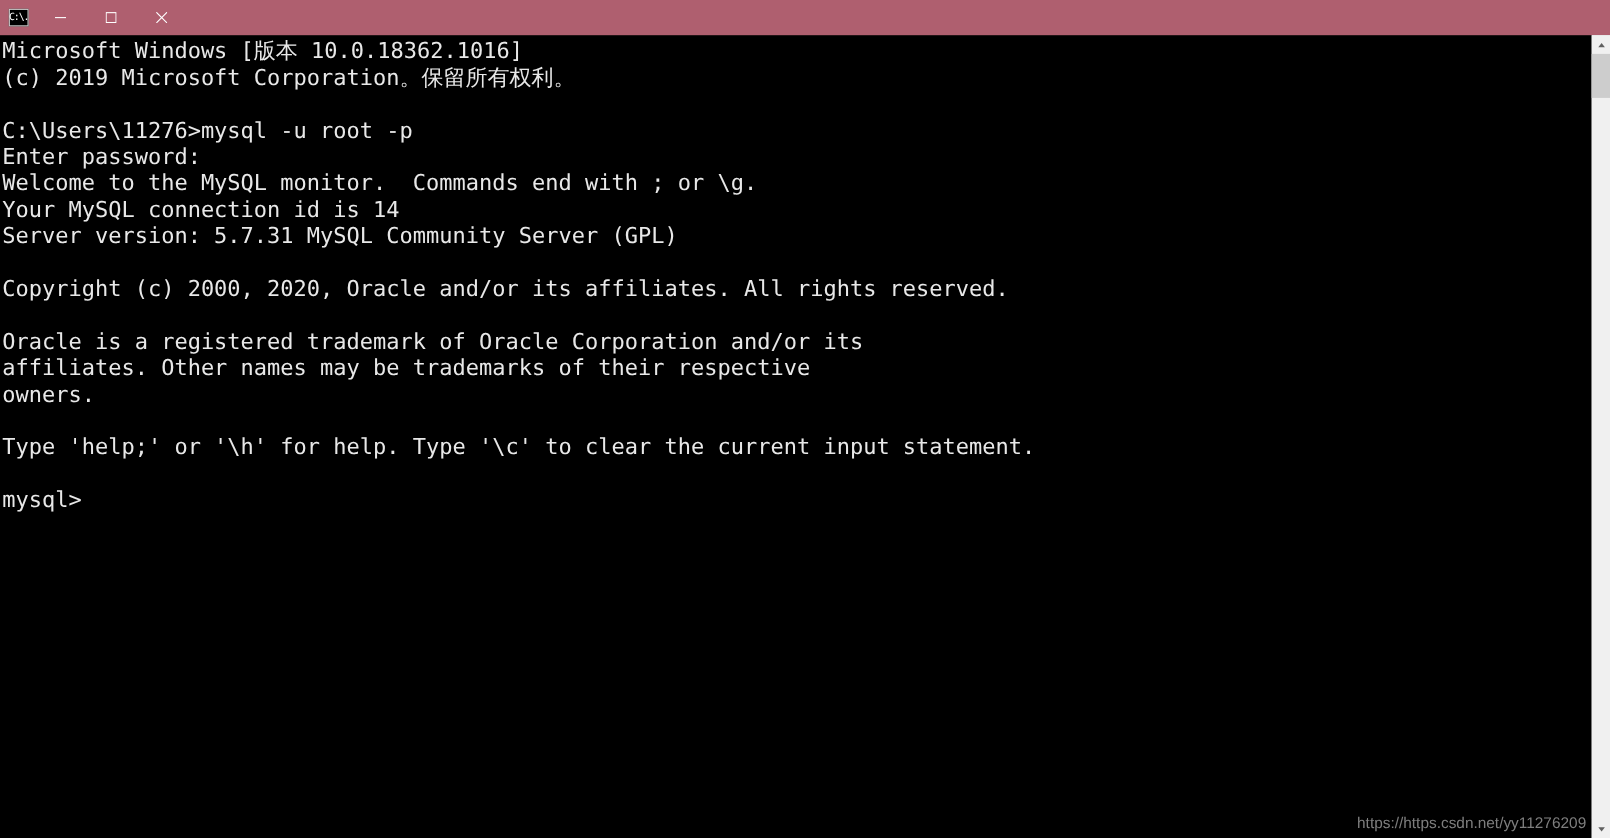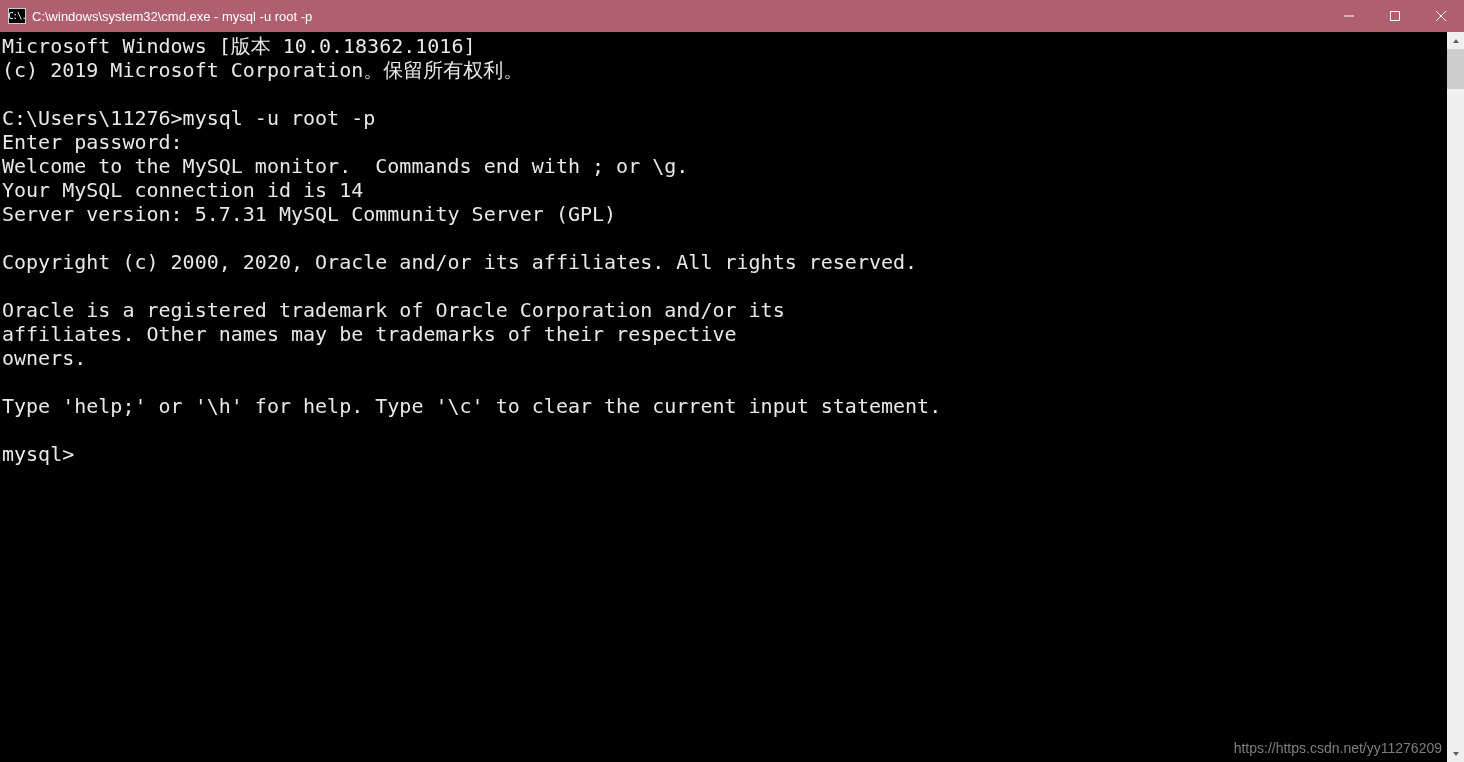--- a/index.html
+++ b/index.html
@@ -113,21 +113,20 @@
       font-family: "Microsoft YaHei", "Segoe UI", sans-serif;
       font-size: 14px;
       opacity: 0.8;
     }
   </style>
 </head>
 <body>
 
 <div class="titlebar">
   <div class="titlebar-icon">C:\.</div>
-  <div class="titlebar-title">C:\windows\system32\cmd.exe - mysql  -u root -p</div>
   <div class="window-controls">
     <div class="win-btn">
       <svg width="10" height="10" viewBox="0 0 10 10">
           <line x1="0" y1="5" x2="10" y2="5"></line>
         </svg>
     </div>
     <div class="win-btn">
       <svg width="10" height="10" viewBox="0 0 10 10">
           <rect x="0.5" y="0.5" width="9" height="9"></rect>
         </svg>

